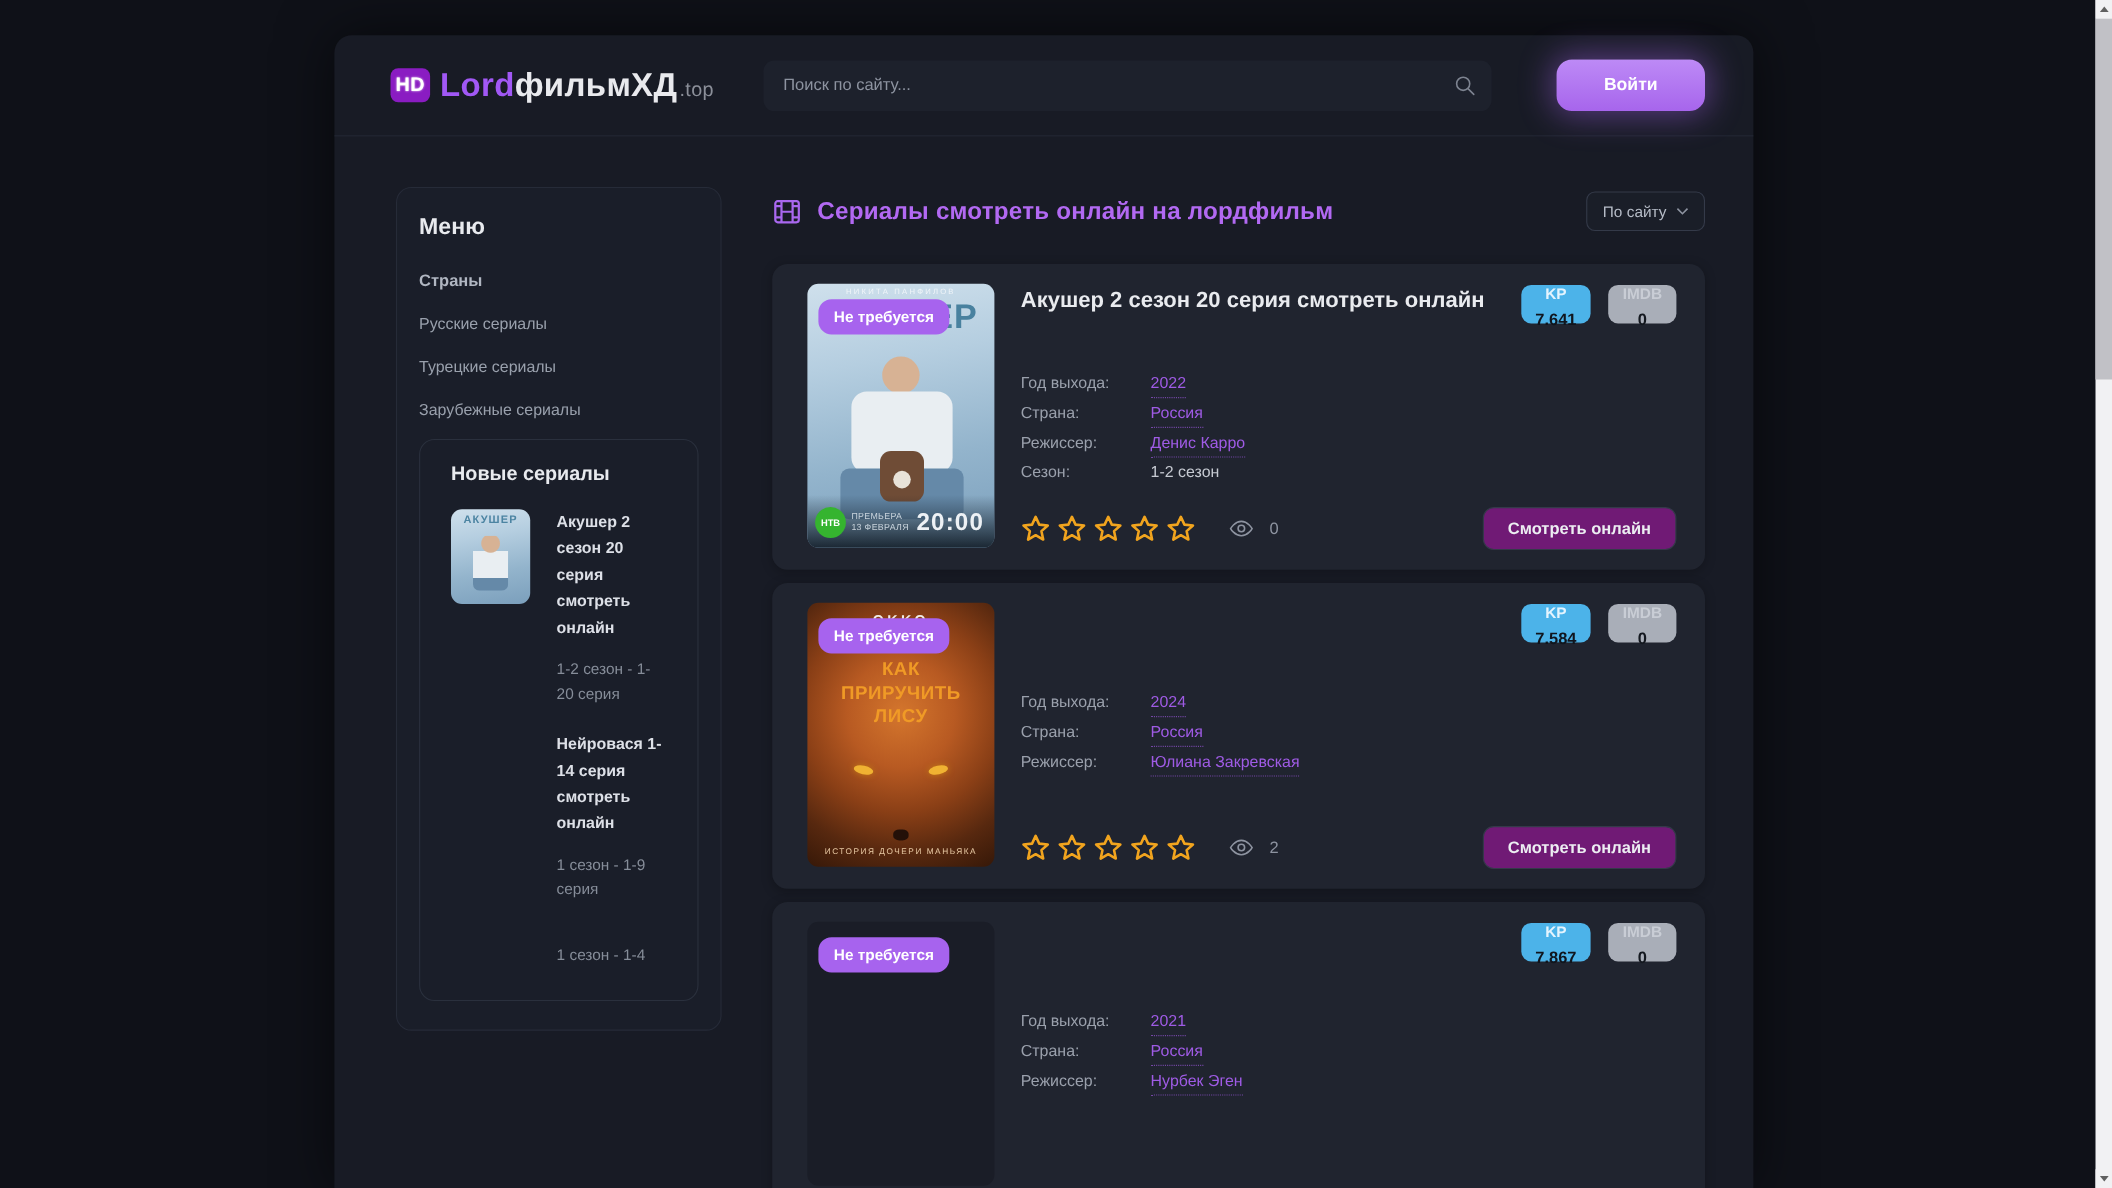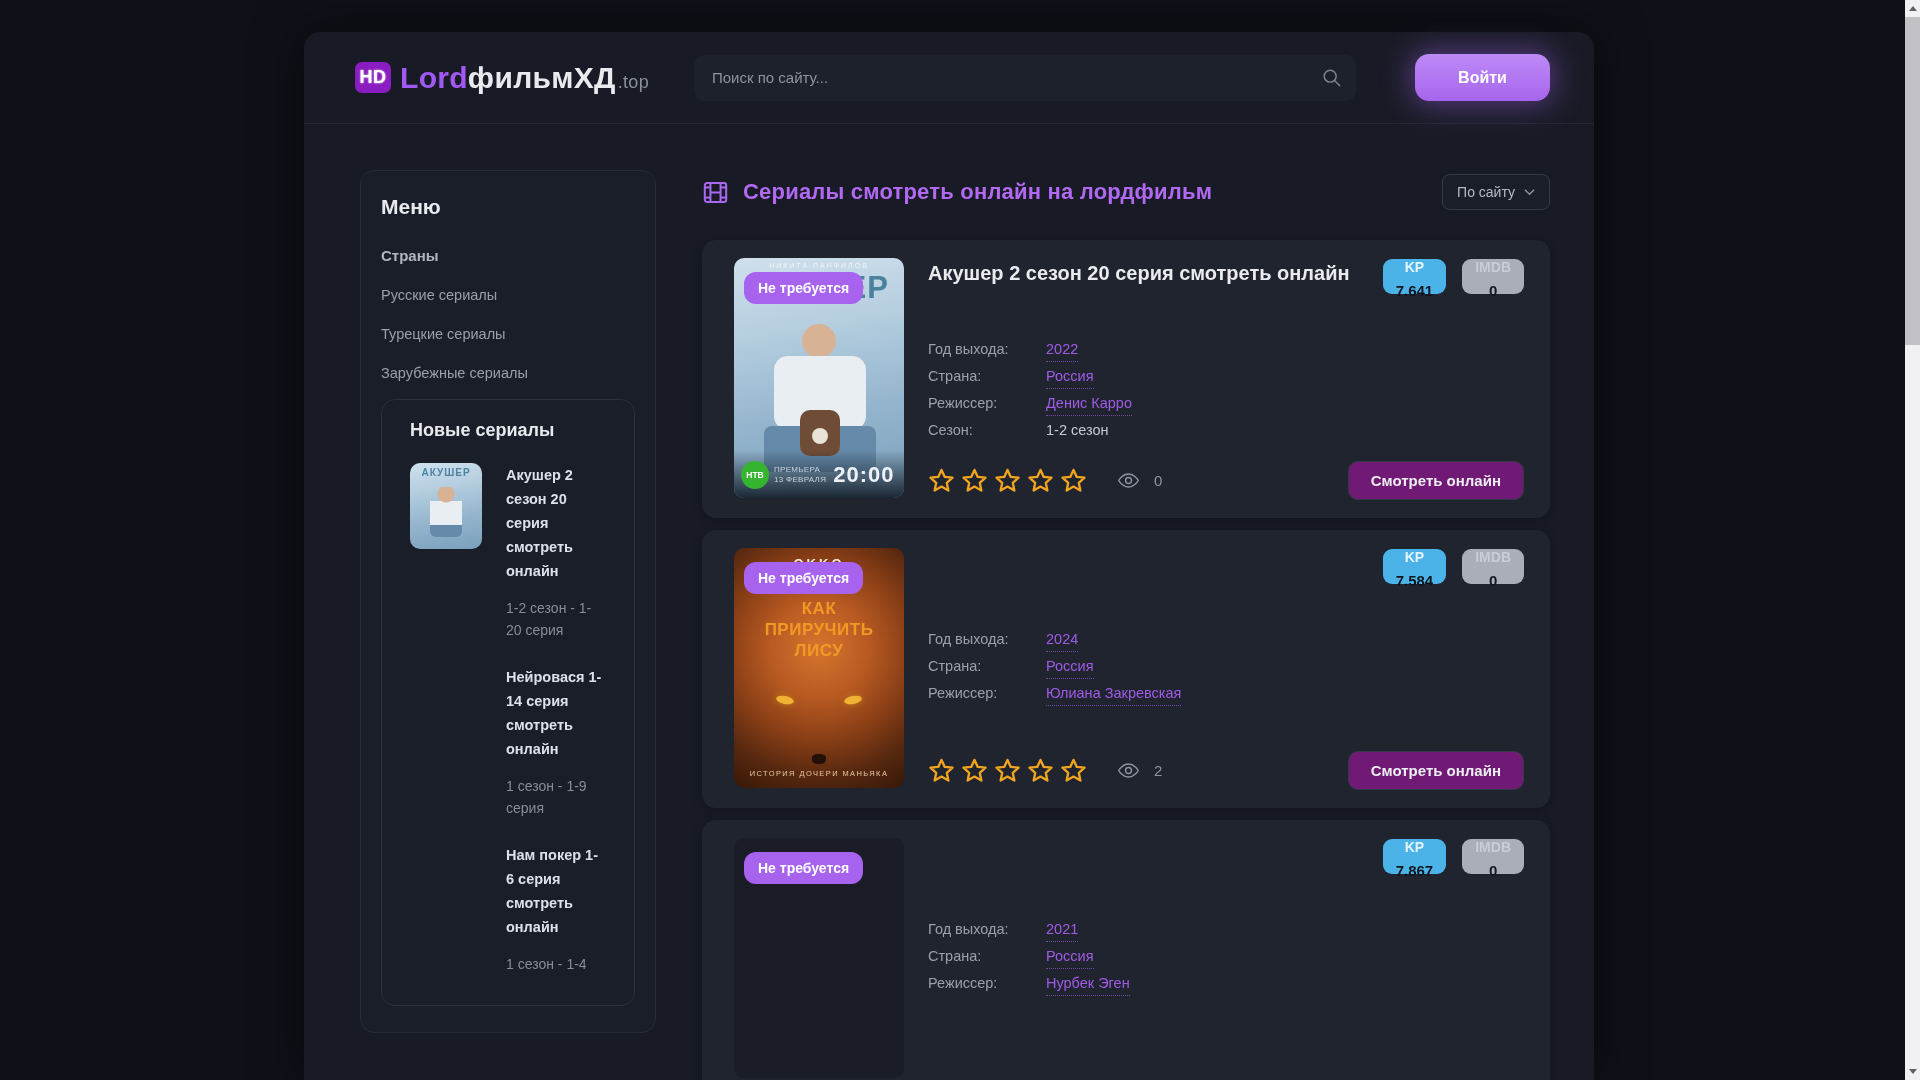--- a/index.html
+++ b/index.html
@@ -212,21 +212,20 @@
           <div class="ns-item">
             <div class="ns-thumb-slot"></div>
             <div class="ns-text">
               <div class="ns-title">Нейровася 1-14 серия смотреть онлайн</div>
               <div class="ns-sub">1 сезон - 1-9 серия</div>
             </div>
           </div>
           <div class="ns-item">
             <div class="ns-thumb-slot"></div>
             <div class="ns-text">
-              <div class="ns-title">Нам покер 1-6 серия смотреть онлайн</div>
               <div class="ns-sub">1 сезон - 1-4</div>
             </div>
           </div>
         </div>
     </div>
   </aside>
 
   <main class="main">
     <div class="head-row">
       <svg class="film-icon" viewBox="0 0 24 24" fill="none" stroke="#a968ef" stroke-width="1.8">

